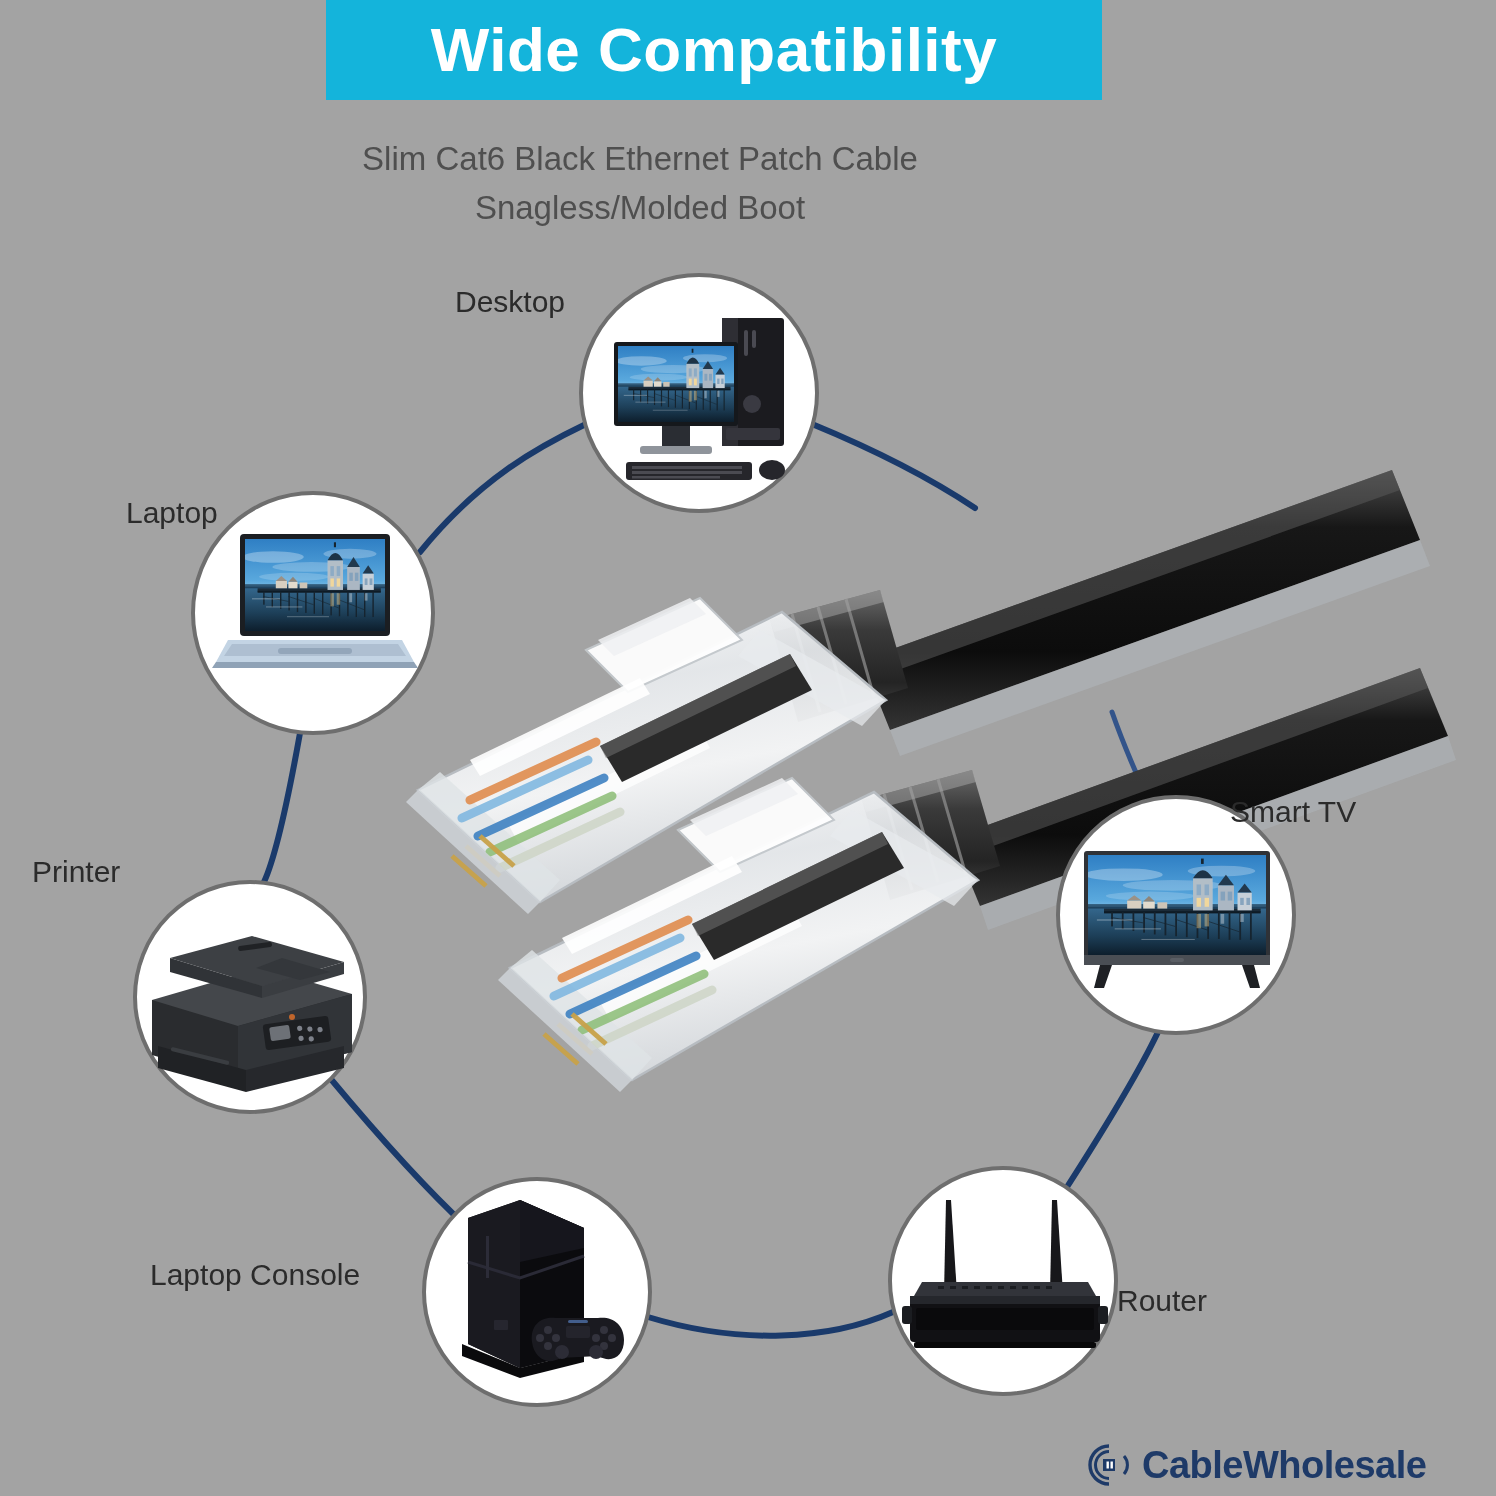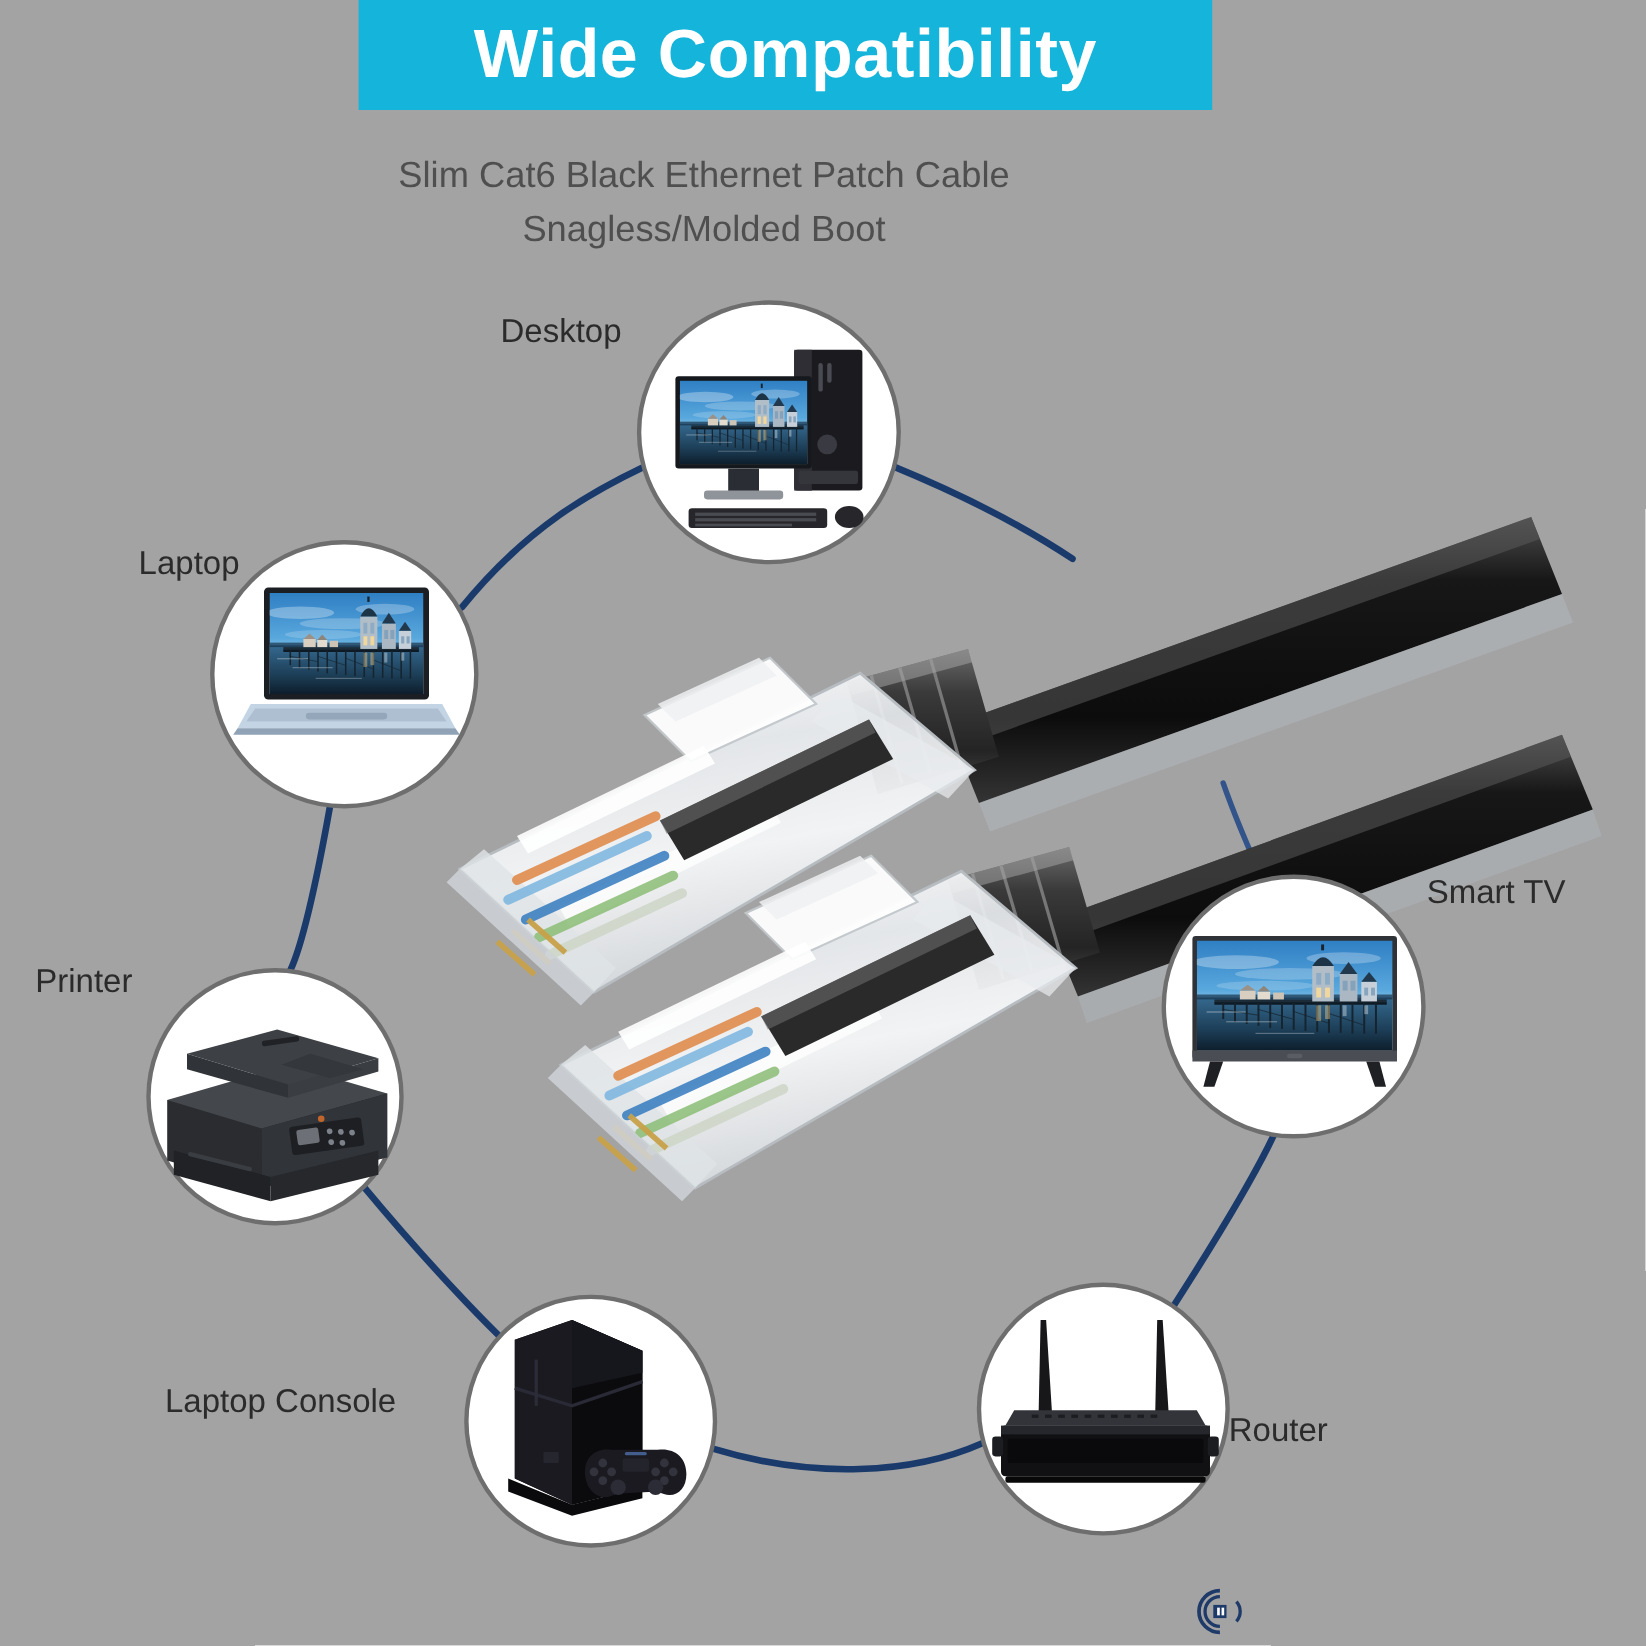--- a/index.html
+++ b/index.html
@@ -479,31 +479,32 @@
           <path d="M 1100 965 L 1112 965 L 1104 988 L 1094 988 Z" fill="#1e2024"></path>
           <path d="M 1254 965 L 1242 965 L 1250 988 L 1260 988 Z" fill="#1e2024"></path>
           <rect x="1170" y="958" width="14" height="4" rx="2" fill="#5a5e64"></rect>
         </g>
       </g>
 
     </svg>
 
     <div class="node-label" style="left:455px; top:287px;">Desktop</div>
     <div class="node-label" style="left:98px;  top:498px;margin-left:28px;">Laptop</div>
-    <div class="node-label" style="left:32px;  top:878px;">Printer</div>
+    <div class="node-label" style="left:32px;  top:857px;">Printer</div>
     <div class="node-label" style="left:150px; top:1260px;">Laptop Console</div>
     <div class="node-label" style="left:1117px; top:1246px;margin-top:40px;">Router</div>
-    <div class="node-label" style="left:1297px; top:797px;">Smart TV</div>
+    <div class="node-label" style="left:1230px; top:797px;">Smart TV</div>
 
   </div>
 
   <div class="logo">
     <svg width="46" height="46" viewBox="0 0 46 46">
       <path d="M23 4 A19 19 0 1 0 23 42" fill="none" stroke="#1e3a68" stroke-width="3.4"></path>
       <path d="M23 9.5 A13.5 13.5 0 1 0 23 36.5" fill="none" stroke="#1e3a68" stroke-width="3"></path>
       <path d="M38 14 A13.5 13.5 0 0 1 38 32" fill="none" stroke="#1e3a68" stroke-width="3"></path>
       <rect x="17" y="17" width="12" height="12" fill="#1e3a68"></rect>
       <rect x="20.5" y="19.5" width="2.4" height="7" fill="#ffffff"></rect>
       <rect x="24.5" y="19.5" width="2.4" height="7" fill="#ffffff"></rect>
     </svg>
+    <div class="logo-text">CableWholesale</div>
   </div>
 
 </div>
 
 </body></html>

